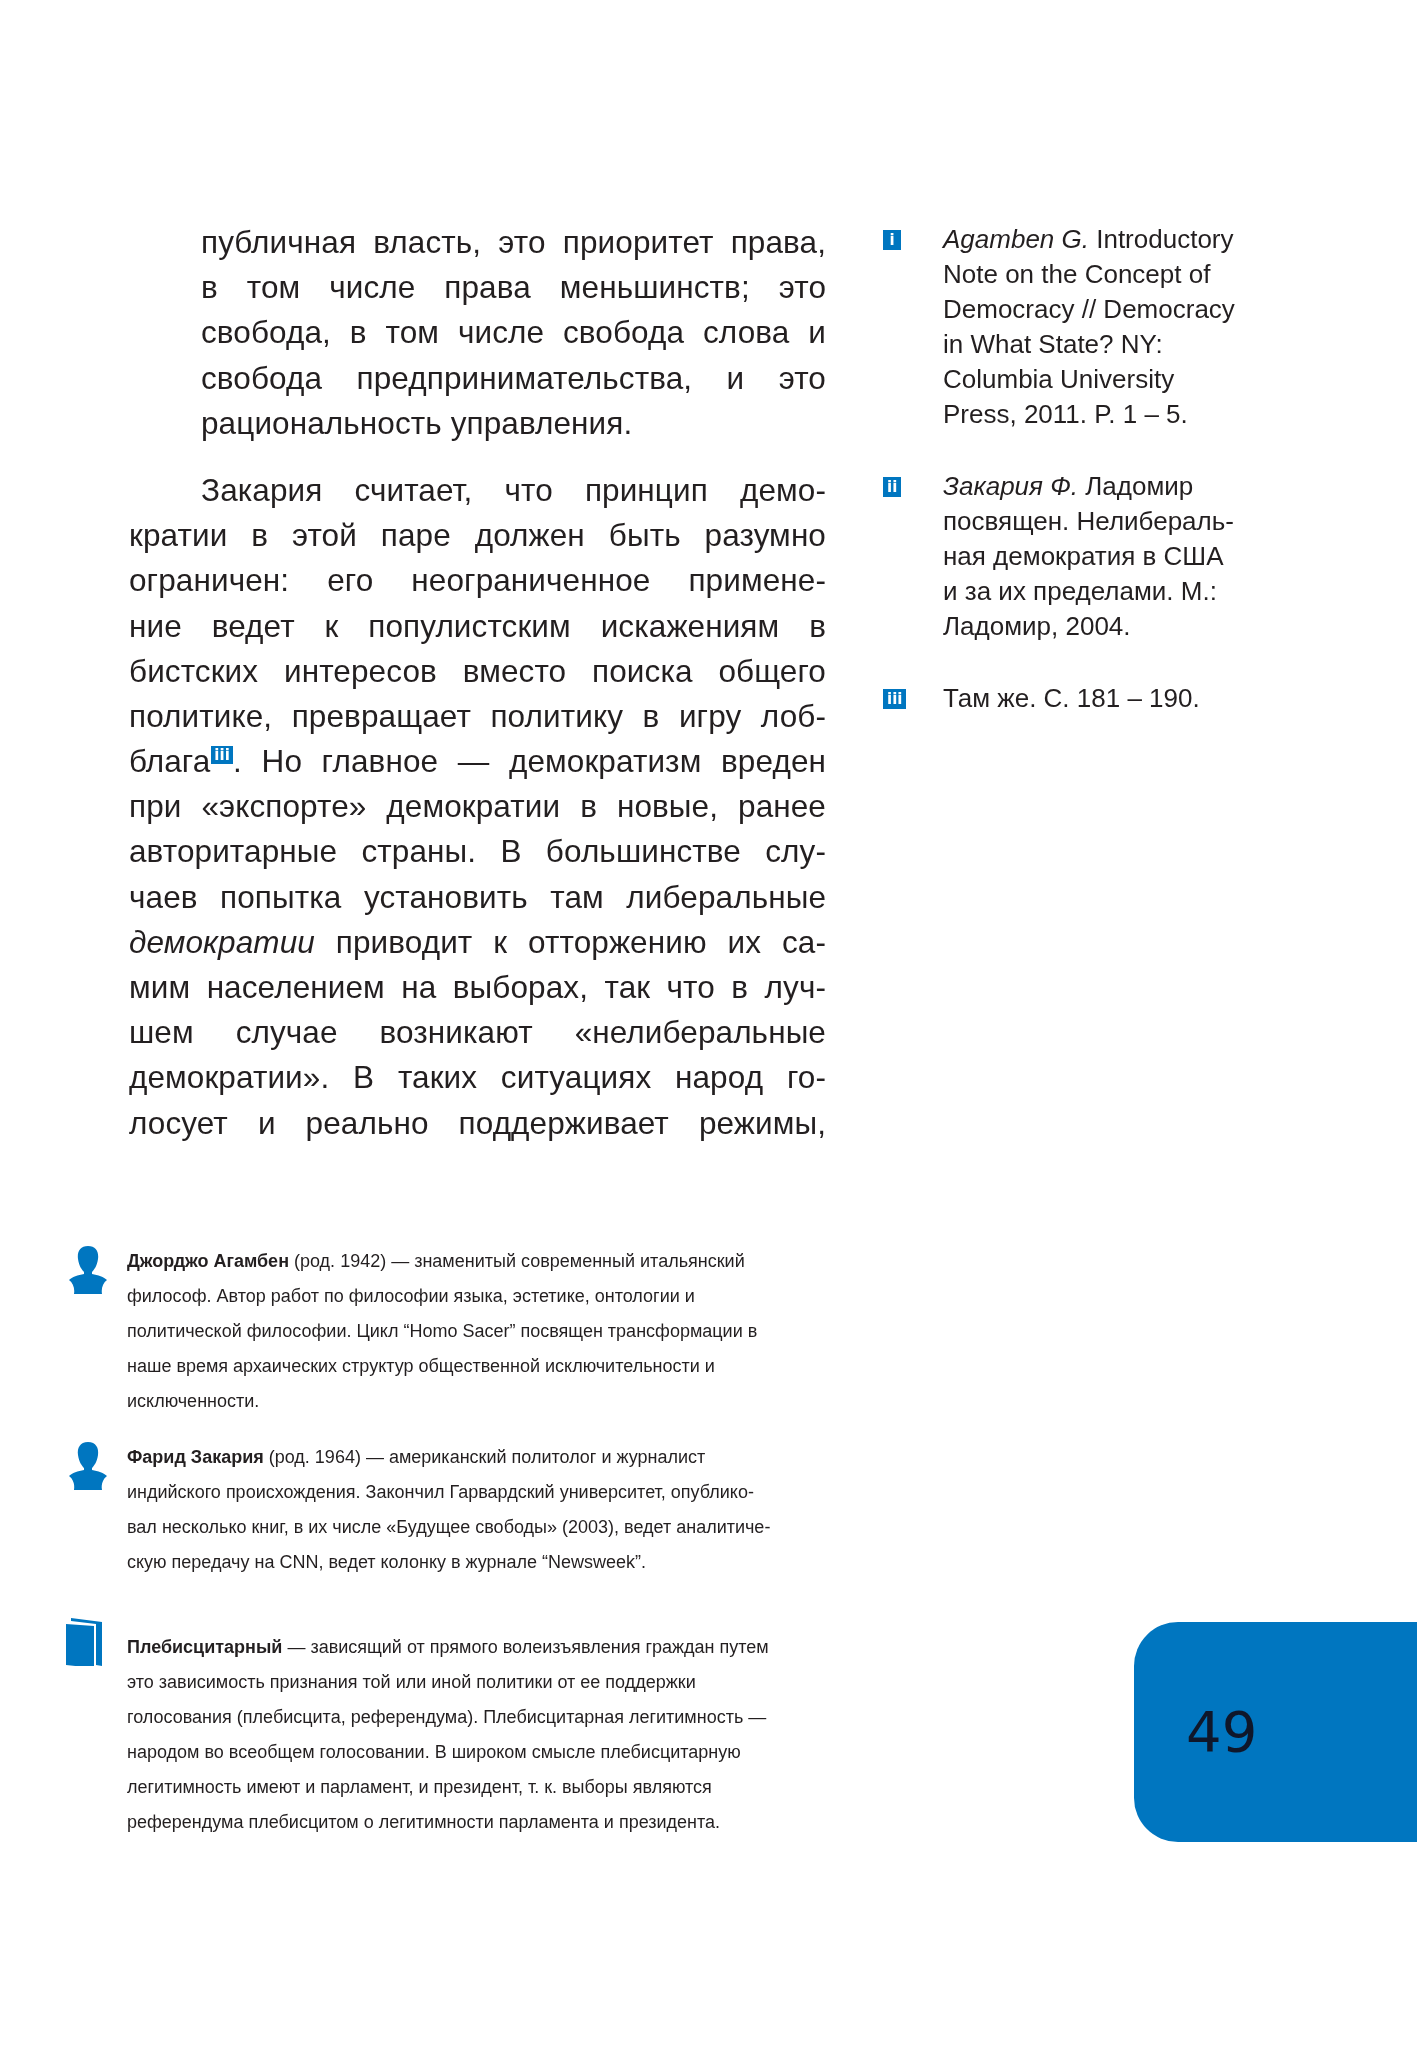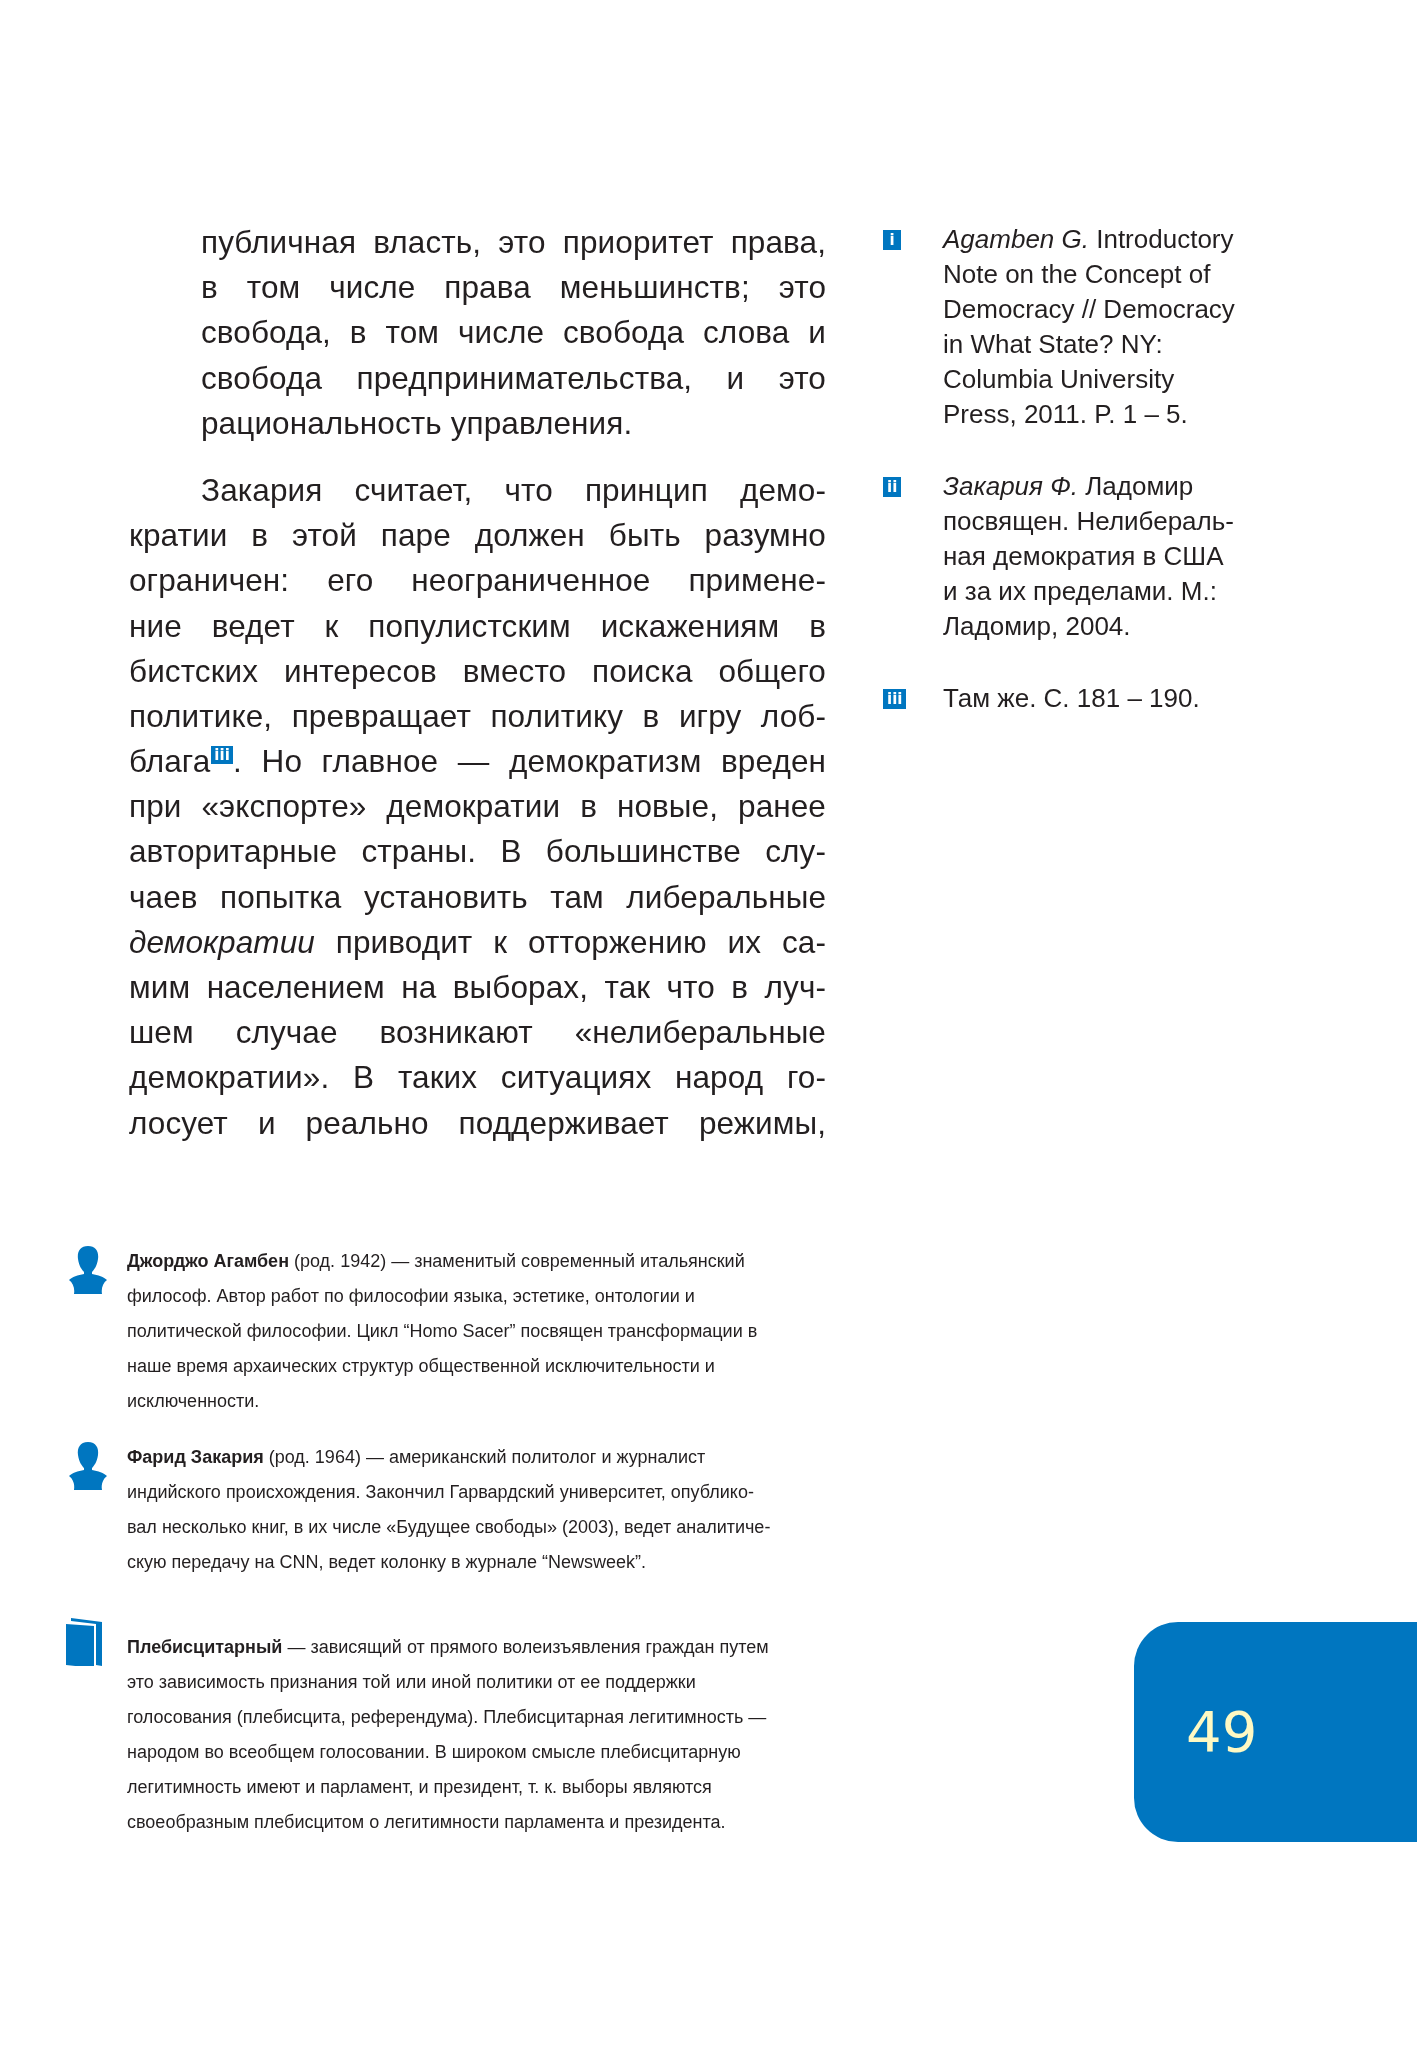--- a/index.html
+++ b/index.html
@@ -46,21 +46,21 @@
   }
   .gloss .gline { display: block; white-space: nowrap; padding-left: 61px; }
   .gloss b { font-weight: bold; }
   .gloss-icon { position: absolute; left: 0; top: 0; }
   .page-tab {
     position: absolute; left: 1134px; top: 1622px; width: 283px; height: 220px;
     background: #0076c0; border-radius: 44px 0 0 44px;
   }
   .page-number {
     position: absolute; left: 52px; top: 0; height: 272px; line-height: 220px;
-    color: #fef9c3; font-family: "DejaVu Sans", sans-serif; font-size: 56px; font-weight: normal;
+    color: #0f172a; font-family: "DejaVu Sans", sans-serif; font-size: 56px; font-weight: normal;
   }
 </style>
 </head>
 <body>
 
 <div class="main-text">
   <div>
     <span class="line indent1" style="padding-left: 72px;">публичная власть, это приоритет права,</span>
     <span class="line indent1" style="padding-left: 72px;">в том числе права меньшинств; это</span>
     <span class="line indent1" style="padding-left: 72px;">свобода, в том числе свобода слова и</span>
@@ -135,18 +135,18 @@
 <div class="gloss" style="top: 1630px;">
   <svg class="gloss-icon" width="40" height="50" viewBox="0 0 40 50" style="top:-14px;">
     <polygon points="5,2 36,6 36,50 30,49 30,8 5,5" fill="#0076c0"></polygon>
     <polygon points="0,8 28,10 28,52 0,49" fill="#0076c0"></polygon>
   </svg>
   <span class="gline"><b>Плебисцитарный</b><span> — зависящий от прямого волеизъявления граждан путем</span></span>
   <span class="gline">это зависимость признания той или иной политики от ее поддержки</span>
   <span class="gline">голосования (плебисцита, референдума). Плебисцитарная легитимность —</span>
   <span class="gline">народом во всеобщем голосовании. В широком смысле плебисцитарную</span>
   <span class="gline">легитимность имеют и парламент, и президент, т. к. выборы являются</span>
-  <span class="gline">своеобразным плебисцитом о легитимности парламента и президента.</span>
+  <span class="gline">референдума плебисцитом о легитимности парламента и президента.</span>
 </div>
 
 <div class="page-tab" style="background: rgb(0, 118, 192);">
   <span class="page-number">49</span>
 </div>
 
 </body></html>

